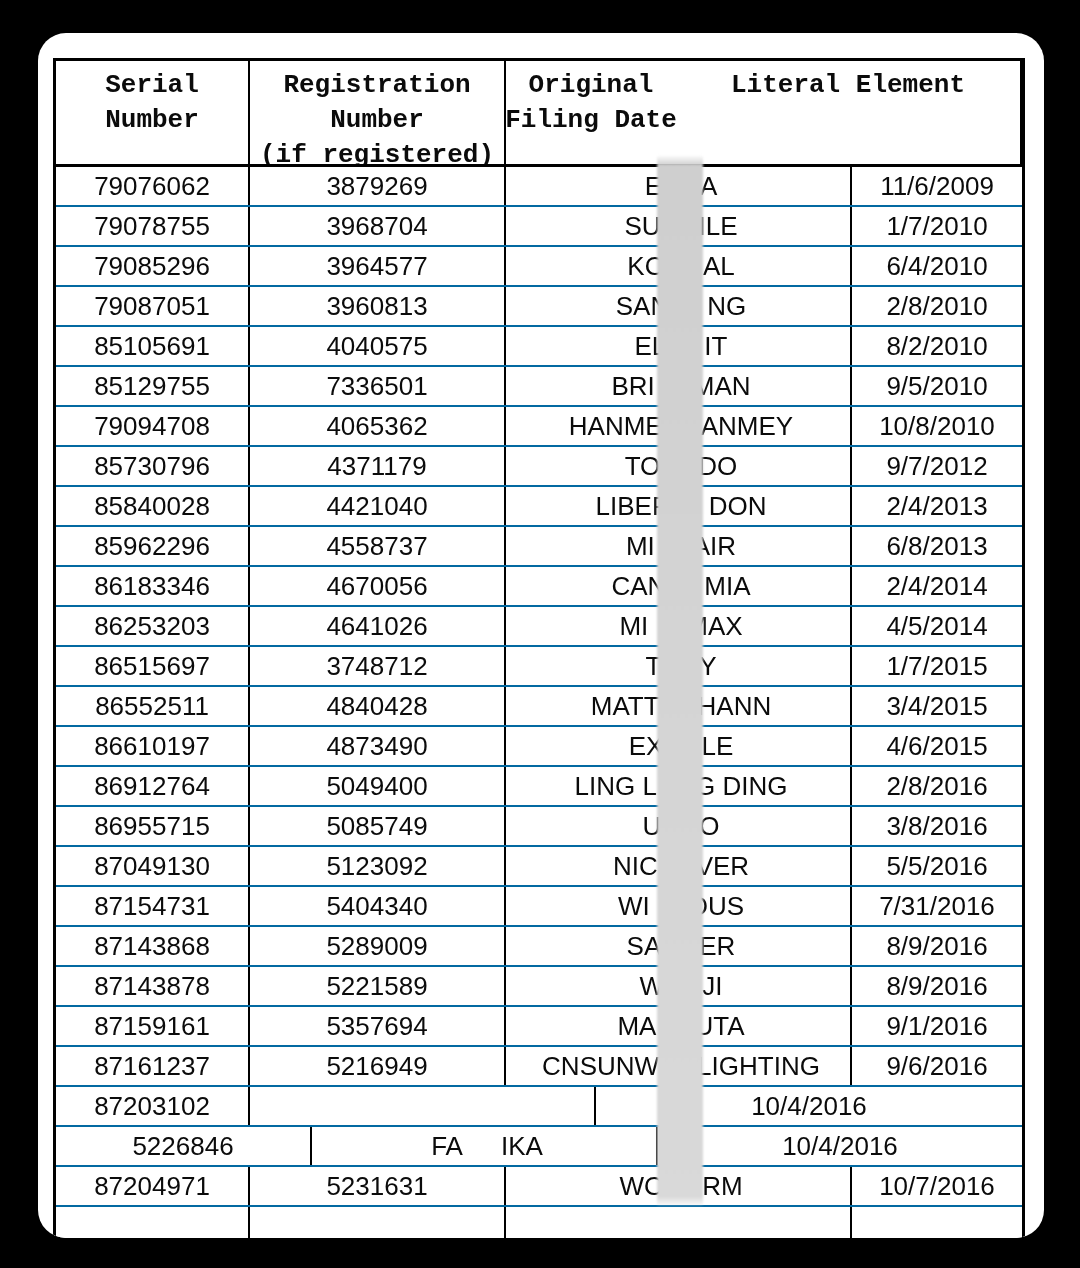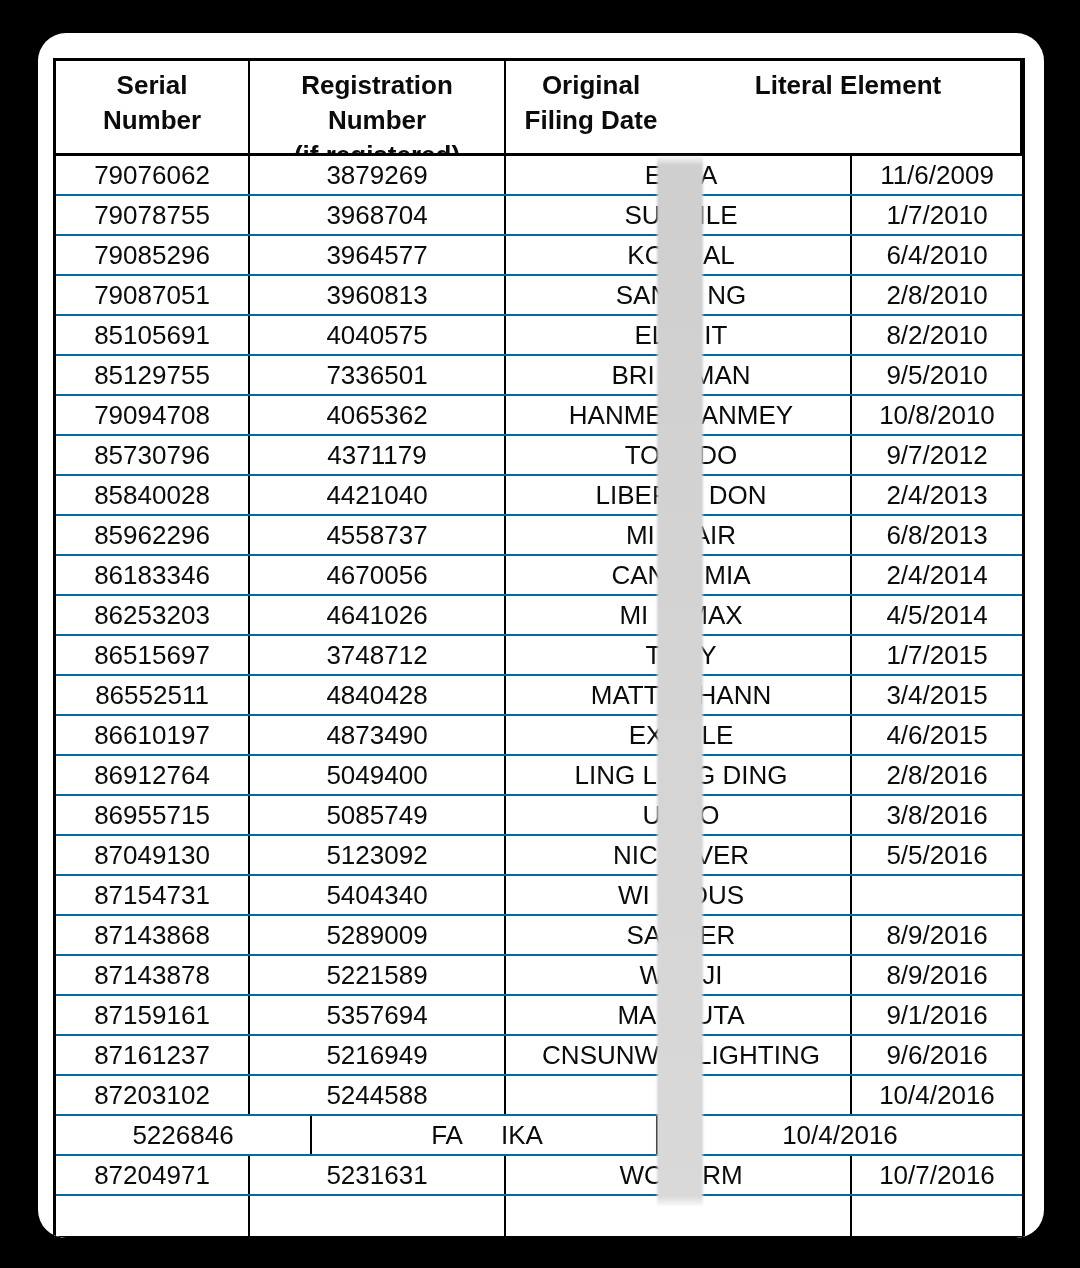--- a/index.html
+++ b/index.html
@@ -20,21 +20,21 @@
   }
   .tbl {
     position: absolute;
     left: 15px; top: 25px;
     width: 972px;
     border: 3px solid #000000;
     box-sizing: border-box;
     background: #ffffff;
   }
   .trow { display: flex; height: 40px; box-sizing: border-box; border-bottom: 2px solid #0369a1; }
-  .trow.hrow { height: 95px; border-bottom: 3px solid #000; }
+  .trow.hrow { height: 106px; border-bottom: 3px solid #000; font-family: Liberation Mono, monospace; }
   .trow.partial { height: 40px; border-bottom: none; }
   .cell {
     box-sizing: border-box;
     border-right: 2px solid #000;
     display: flex; align-items: center; justify-content: center;
     font-size: 26px; color: #0b0b0b;
     white-space: nowrap; overflow: hidden;
   }
   .c1 { width: 194px; }
   .c2 { width: 256px; }
@@ -327,20 +327,21 @@
   <div class="trow">
     <div class="cell c1">87154731</div>
     <div class="cell c2">5404340</div>
     <div class="cell c3">
       <span class="lit-group">
         <span>WI</span>
         <span class="lit-spacer"></span>
         <span>OUS</span>
       </span>
     </div>
+    <div class="cell c4">7/31/2016</div>
   </div>
 
   <div class="trow">
     <div class="cell c1">87143868</div>
     <div class="cell c2">5289009</div>
     <div class="cell c3">
       <span class="lit-group">
         <span>SA</span>
         <span class="lit-spacer"></span>
         <span>ER</span>
@@ -383,21 +384,20 @@
         <span>CNSUNW</span>
         <span class="lit-spacer"></span>
         <span>LIGHTING</span>
       </span>
     </div>
     <div class="cell c4">9/6/2016</div>
   </div>
 
   <div class="trow">
     <div class="cell c1">87203102</div>
-    <div class="cell c2">5244588</div>
     <div class="cell c3">
       <span class="lit-group">
         <span></span>
         <span class="lit-spacer"></span>
         <span></span>
       </span>
     </div>
     <div class="cell c4">10/4/2016</div>
   </div>
 

